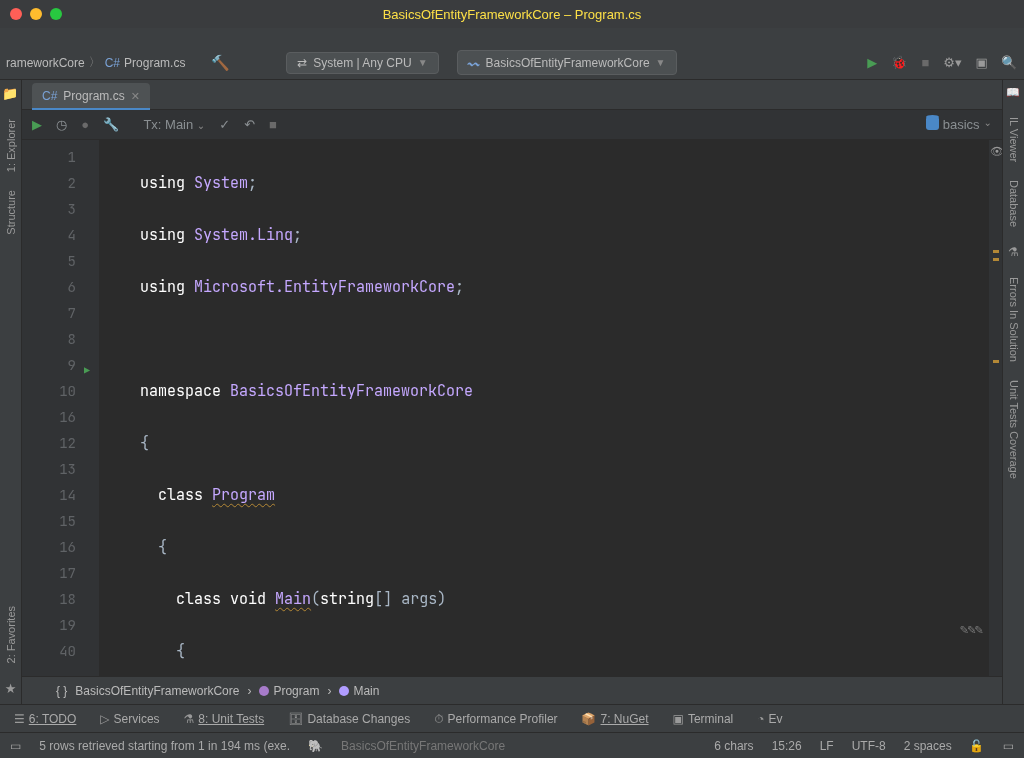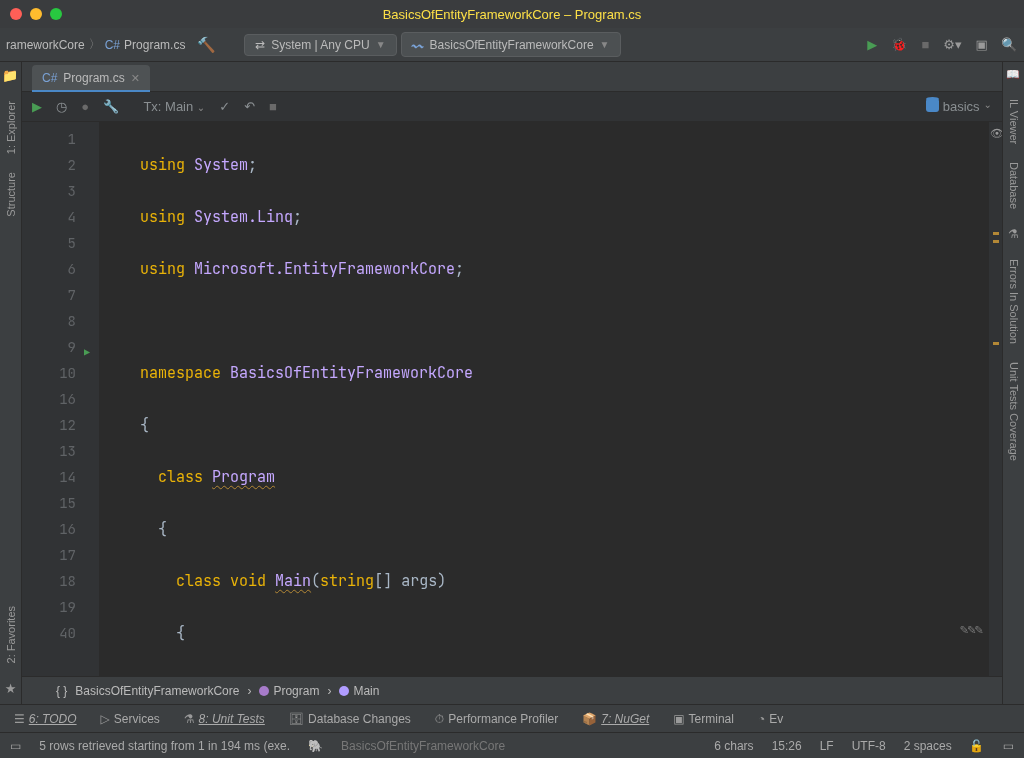--- a/index.html
+++ b/index.html
@@ -4,21 +4,21 @@
 <style>
   * { box-sizing: border-box; margin: 0; padding: 0; }
   html, body { width: 1024px; height: 758px; overflow: hidden; font-family: -apple-system, "Segoe UI", sans-serif; background: #2b2b2b; color: #bbb; font-size: 13px; }
   .code-font { font-family: "JetBrains Mono", Menlo, Consolas, monospace; }
   .window { display: flex; flex-direction: column; height: 100%; background: #3c3f41; }
   .titlebar { display: flex; align-items: center; height: 28px; background: #3a3c3e; padding: 0 10px; position: relative; }
   .lights { display: flex; gap: 8px; }
   .light { width: 12px; height: 12px; border-radius: 50%; }
   .red { background: #ff5f57; } .yellow { background: #febc2e; } .green { background: #28c840; }
   .title { position: absolute; left: 50%; transform: translateX(-50%); color: #fde047; font-size: 13px; }
-  .toolbar { display: flex; align-items: center; height: 34px; background: #3c3f41; border-bottom: 1px solid #2b2b2b; padding: 0 6px; gap: 4px; }
+  .toolbar { display: flex; align-items: center; height: 34px; background: #3c3f41; border-bottom: 1px solid #2b2b2b; padding: 0 6px; gap: 18px; margin-top: 18px; }
   .crumbs { display: flex; align-items: center; color: #bbb; gap: 4px; font-size: 12px; }
   .crumb-sep { color: #888; }
   .csharp { color:#7aa2d6; }
   .hammer { color: #8c7a4a; margin-left: 8px; font-size: 15px; }
   .combo { background: #4c5052; border: 1px solid #5a5d5f; border-radius: 4px; padding: 3px 10px; font-size:12px; color: #bbb; display: flex; align-items: center; gap: 6px; }
   .combo .arrow { color:#888; font-size:10px; }
   .tb-spacer { flex:1; }
   .tb-icons { display:flex; align-items:center; gap:14px; color:#9a9a9a; }
   .run { color:#499c54; } .bug { color:#c97f4a; }
   .workarea { flex:1; display:flex; min-height:0; }
@@ -36,33 +36,33 @@
   .db-icon { width:13px; height:13px; background:linear-gradient(#4a88c7,#4a88c7); border-radius:2px 2px 3px 3px; display:inline-block; position:relative; }
   .db-icon::before { content:""; position:absolute; top:-2px; left:0; right:0; height:4px; background:#4a88c7; border-radius:50%; }
   .editor { flex:1; display:flex; background:#2b2b2b; overflow:hidden; position:relative; }
   .gutter { width:60px; background:#313335; text-align:right; padding:4px 6px 4px 0; color:#606366; font-size:14px; line-height:26px;}
   .gline { height:26px; position:relative;}
   .gline .runmark { position:absolute; right:-14px; top:6px; color:#499c54; font-size:10px;}
   .fold-strip { width:18px; background:#313335; border-right:1px solid #2b2b2b;}
   .guide-strip { width:36px; background:#2b2b2b; }
   .code { flex:1; padding:4px 0 4px 4px; font-size:15px; line-height:26px; white-space:pre; color:#a9b7c6; position:relative;}
   .codeline { height:26px; }
-  .kw { color:#eab308; }
+  .kw { color:#ffffff; }
   .light-id { color:#c5a8ff; }
   .squiggle-orange { text-decoration: underline wavy #b38836 1px; text-underline-offset: 3px;}
   .marker-strip { width:14px; background:#313335; border-left:1px solid #2b2b2b; position:relative;}
   .marker-strip .eye { position:absolute; top:4px; left:1px; color:#9a9a9a; font-size:11px;}
   .marker { position:absolute; left:4px; width:6px; height:3px;}
   .m-yellow { background:#b38836;}
   .pencils { position:absolute; bottom:38px; right:20px; color:#7d7d7d; font-size:14px; letter-spacing:-1px;}
   .crumbs-bar { height:28px; background:#3c3f41; border-top:1px solid #2b2b2b; display:flex; align-items:center; gap:8px; padding-left:34px; font-size:12px; color:#bbb;}
   .cb-icon { font-size:12px;}
   .purp-dot { display:inline-block; width:10px; height:10px; border-radius:50%; background:#a77bca; margin-right:4px; vertical-align:middle;}
   .bottom-strip { height:28px; background:#3c3f41; border-top:1px solid #2b2b2b; display:flex; align-items:center; gap:24px; padding:0 14px; font-size:12px; color:#aaa;}
-  .bottom-strip .u { text-decoration:underline;font-style:italic;}
+  .bottom-strip .u { text-decoration:underline;}
   .bottom-strip .sym { color:#9a9a9a; margin-right:4px; font-size:12px;}
   .statusbar { height:26px; background:#3c3f41; border-top:1px solid #2b2b2b; display:flex; align-items:center; padding:0 10px; font-size:12px; color:#aaa; gap:18px;}
   .statusbar .spacer { flex:1;}
 </style>
 </head>
 <body>
 
 <div class="window">
 
   <div class="titlebar">

